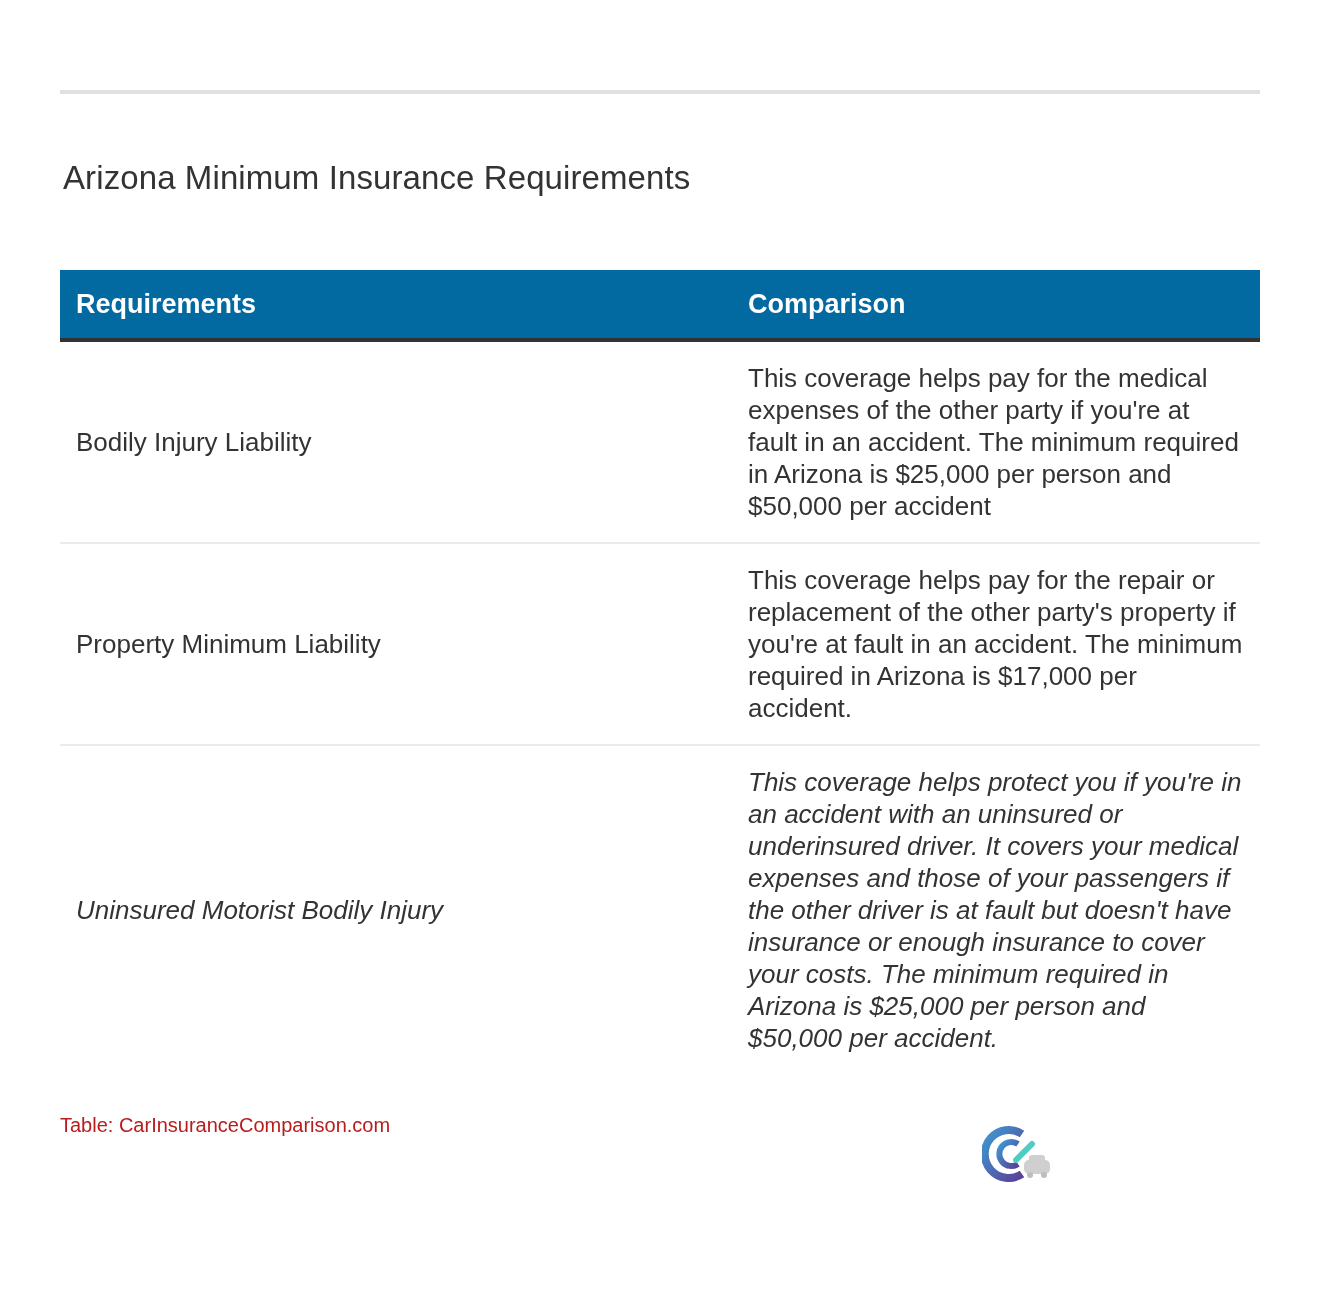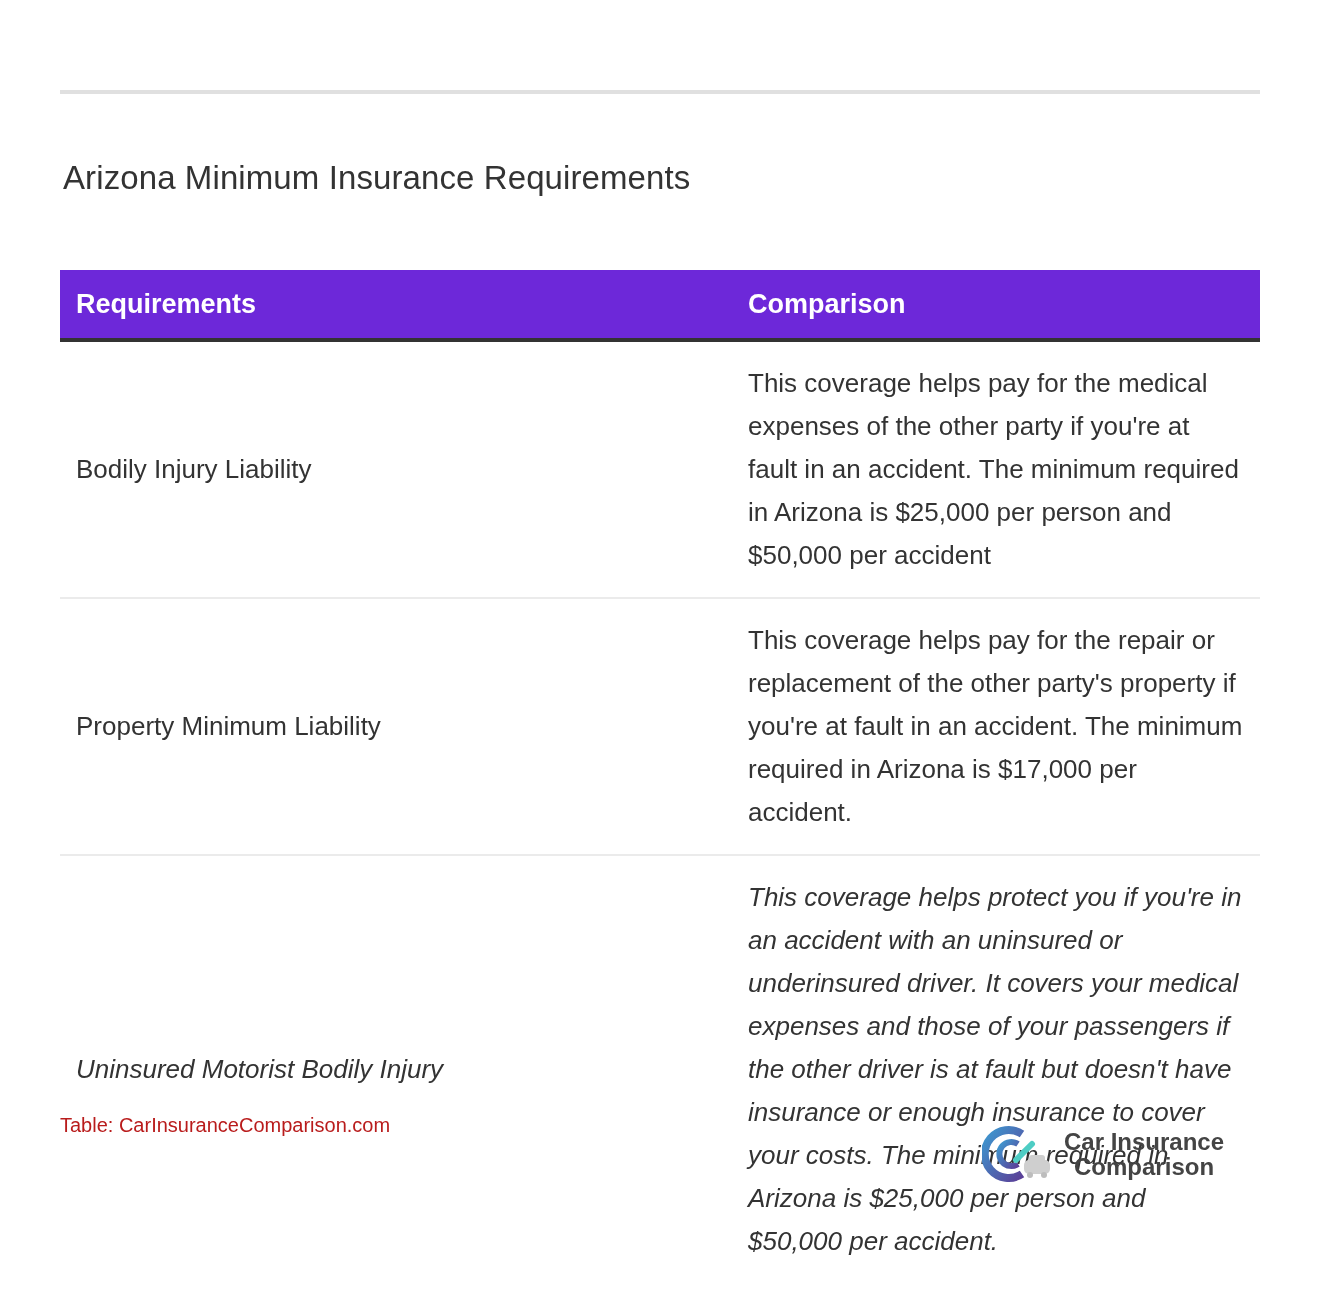--- a/index.html
+++ b/index.html
@@ -1,22 +1,22 @@
 <!DOCTYPE html>
 <html><head>
 <meta charset="utf-8">
 <style>
   html, body { margin: 0; padding: 0; background: #ffffff; }
   body { width: 1320px; height: 1312px; position: relative; font-family: "Liberation Sans", sans-serif; color: #333333; }
   .top-rule { position: absolute; left: 60px; top: 90px; width: 1200px; height: 4px; background: #e0e0e0; }
   .title { position: absolute; left: 60px; top: 156px; font-size: 33px; font-weight: 500; color: #333333; margin: 3px; letter-spacing: 0.1px; }
   table { position: absolute; left: 60px; top: 270px; width: 1200px; border-collapse: collapse; }
-  thead th { background: #6d28d9; color: #ffffff; text-align: left; font-size: 27px; font-weight: bold; height: 68px; padding: 0 16px; border-bottom: 4px solid #333333; }
+  thead th { background: #0369a1; color: #ffffff; text-align: left; font-size: 27px; font-weight: bold; height: 68px; padding: 0 16px; border-bottom: 4px solid #333333; }
   thead th.col-desc { width: 496px; }
-  tbody td { font-size: 26px; line-height: 43px; color: #333333; vertical-align: middle; padding: 20px 16px; border-bottom: 2px solid #ebebeb; }
+  tbody td { font-size: 26px; line-height: 32px; color: #333333; vertical-align: middle; padding: 20px 16px; border-bottom: 2px solid #ebebeb; }
   tbody tr:last-child td { border-bottom: none; font-style: italic; }
   tbody td.req { padding-left: 16px; }
   .source { position: absolute; left: 60px; top: 1114px; font-size: 20px; color: #b91c1c; }
   .logo { position: absolute; left: 982px; top: 1124px; display: flex; align-items: center; }
   .logo-mark { width: 72px; height: 60px; }
   .logo-text { margin-left: 10px; font-size: 24px; font-weight: bold; line-height: 25px; color: #444444; text-align: center; }
 </style>
 </head>
 <body>
 
@@ -58,17 +58,13 @@
       </linearGradient>
     </defs>
     <path d="M40 10 A 24 24 0 1 0 40 50" fill="none" stroke="url(#cg)" stroke-width="8" stroke-linecap="butt"></path>
     <path d="M36 20 A 12 12 0 1 0 36 40" fill="none" stroke="url(#cg)" stroke-width="6"></path>
     <line x1="34" y1="36" x2="50" y2="20" stroke="#4ecdc4" stroke-width="6" stroke-linecap="round"></line>
     <rect x="42" y="36" width="26" height="14" rx="5" fill="#cfcfcf"></rect>
     <rect x="47" y="31" width="16" height="8" rx="3" fill="#cfcfcf"></rect>
     <circle cx="48" cy="51" r="3" fill="#bdbdbd"></circle>
     <circle cx="62" cy="51" r="3" fill="#bdbdbd"></circle>
   </svg>
-  <div class="logo-text">
-    <div>Car Insurance</div>
-    <div>Comparison</div>
-  </div>
 </div>
 
 </body></html>

